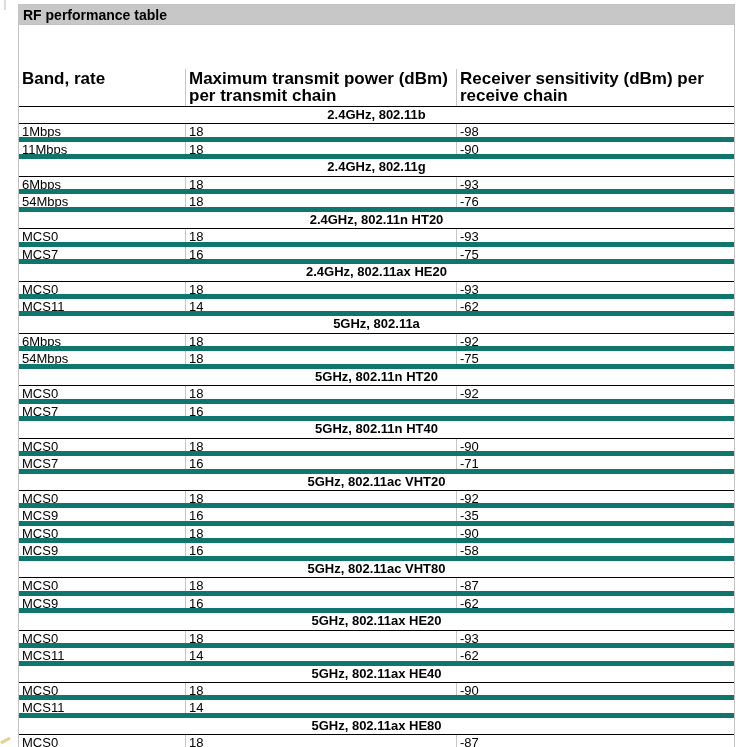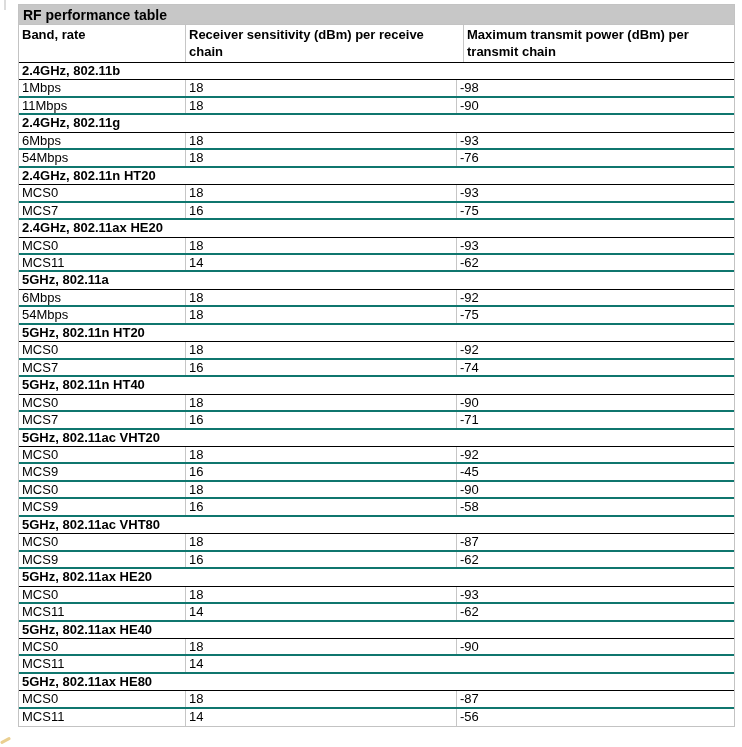--- a/index.html
+++ b/index.html
@@ -33,57 +33,59 @@
     padding: 0 4px;
     box-sizing: border-box;
     border-bottom: 1px solid #c3c3c3;
     white-space: nowrap;
     overflow: hidden;
   }
 
   .header-row {
     display: flex;
     font-weight: bold;
-    font-size: 13px;
+    font-size: 17px;
     height: 38px;
     box-sizing: border-box;
     border-bottom: 1px solid #000000;
+    margin-top: 44px;
   }
   .header-cell {
     box-sizing: border-box;
     padding: 1px 3px 0 3px;
     line-height: 17px;
     overflow: hidden;
   }
 
   .c0 { width: 166px; flex: 0 0 166px; }
   .c1 { width: 271px; flex: 0 0 271px; border-left: 1px solid #c6c6c6; }
   .c2 { flex: 1 1 auto; border-left: 1px solid #c6c6c6; }
 
   .row {
     display: flex;
     height: 17.46px;
     box-sizing: border-box;
-    border-bottom: 2px solid #0f766e;
+    border-bottom: 5px solid #0f766e;
     font-size: 13px;
     overflow: hidden;
   }
   .tbody .row:last-child { border-bottom: none; }
 
   .section-row {
     font-weight: bold;
     border-bottom: 1px solid #000000;
   }
   .section-cell {
     width: 100%;
     box-sizing: border-box;
     padding: 0 3px;
     line-height: 16px;
     white-space: nowrap;
     overflow: hidden;
+    text-align: center;
   }
 
   .cell {
     box-sizing: border-box;
     padding: 0 3px;
     line-height: 16px;
     white-space: nowrap;
     overflow: hidden;
   }
 
@@ -110,22 +112,22 @@
 <div class="page">
 
   <div class="artifact-top"></div>
 
   <div class="table-wrap">
 
     <div class="title-bar">RF performance table</div>
 
     <div class="header-row">
       <div class="header-cell c0">Band, rate</div>
+      <div class="header-cell c1">Maximum transmit power (dBm) per transmit chain</div>
       <div class="header-cell c2">Receiver sensitivity (dBm) per receive chain</div>
-      <div class="header-cell c1">Maximum transmit power (dBm) per transmit chain</div>
     </div>
 
     <div class="tbody">
         <div class="row section-row">
           <div class="section-cell">2.4GHz, 802.11b</div>
         </div>
         <div class="row data-row">
           <div class="cell c0">1Mbps</div>
           <div class="cell c1">18</div>
           <div class="cell c2">-98</div>
@@ -191,21 +193,20 @@
           <div class="section-cell">5GHz, 802.11n HT20</div>
         </div>
         <div class="row data-row">
           <div class="cell c0">MCS0</div>
           <div class="cell c1">18</div>
           <div class="cell c2">-92</div>
         </div>
         <div class="row data-row">
           <div class="cell c0">MCS7</div>
           <div class="cell c1">16</div>
-          <div class="cell c2">-74</div>
         </div>
         <div class="row section-row">
           <div class="section-cell">5GHz, 802.11n HT40</div>
         </div>
         <div class="row data-row">
           <div class="cell c0">MCS0</div>
           <div class="cell c1">18</div>
           <div class="cell c2">-90</div>
         </div>
         <div class="row data-row">
@@ -217,21 +218,21 @@
           <div class="section-cell">5GHz, 802.11ac VHT20</div>
         </div>
         <div class="row data-row">
           <div class="cell c0">MCS0</div>
           <div class="cell c1">18</div>
           <div class="cell c2">-92</div>
         </div>
         <div class="row data-row">
           <div class="cell c0">MCS9</div>
           <div class="cell c1">16</div>
-          <div class="cell c2">-45</div>
+          <div class="cell c2">-35</div>
         </div>
         <div class="row data-row">
           <div class="cell c0">MCS0</div>
           <div class="cell c1">18</div>
           <div class="cell c2">-90</div>
         </div>
         <div class="row data-row">
           <div class="cell c0">MCS9</div>
           <div class="cell c1">16</div>
           <div class="cell c2">-58</div>

